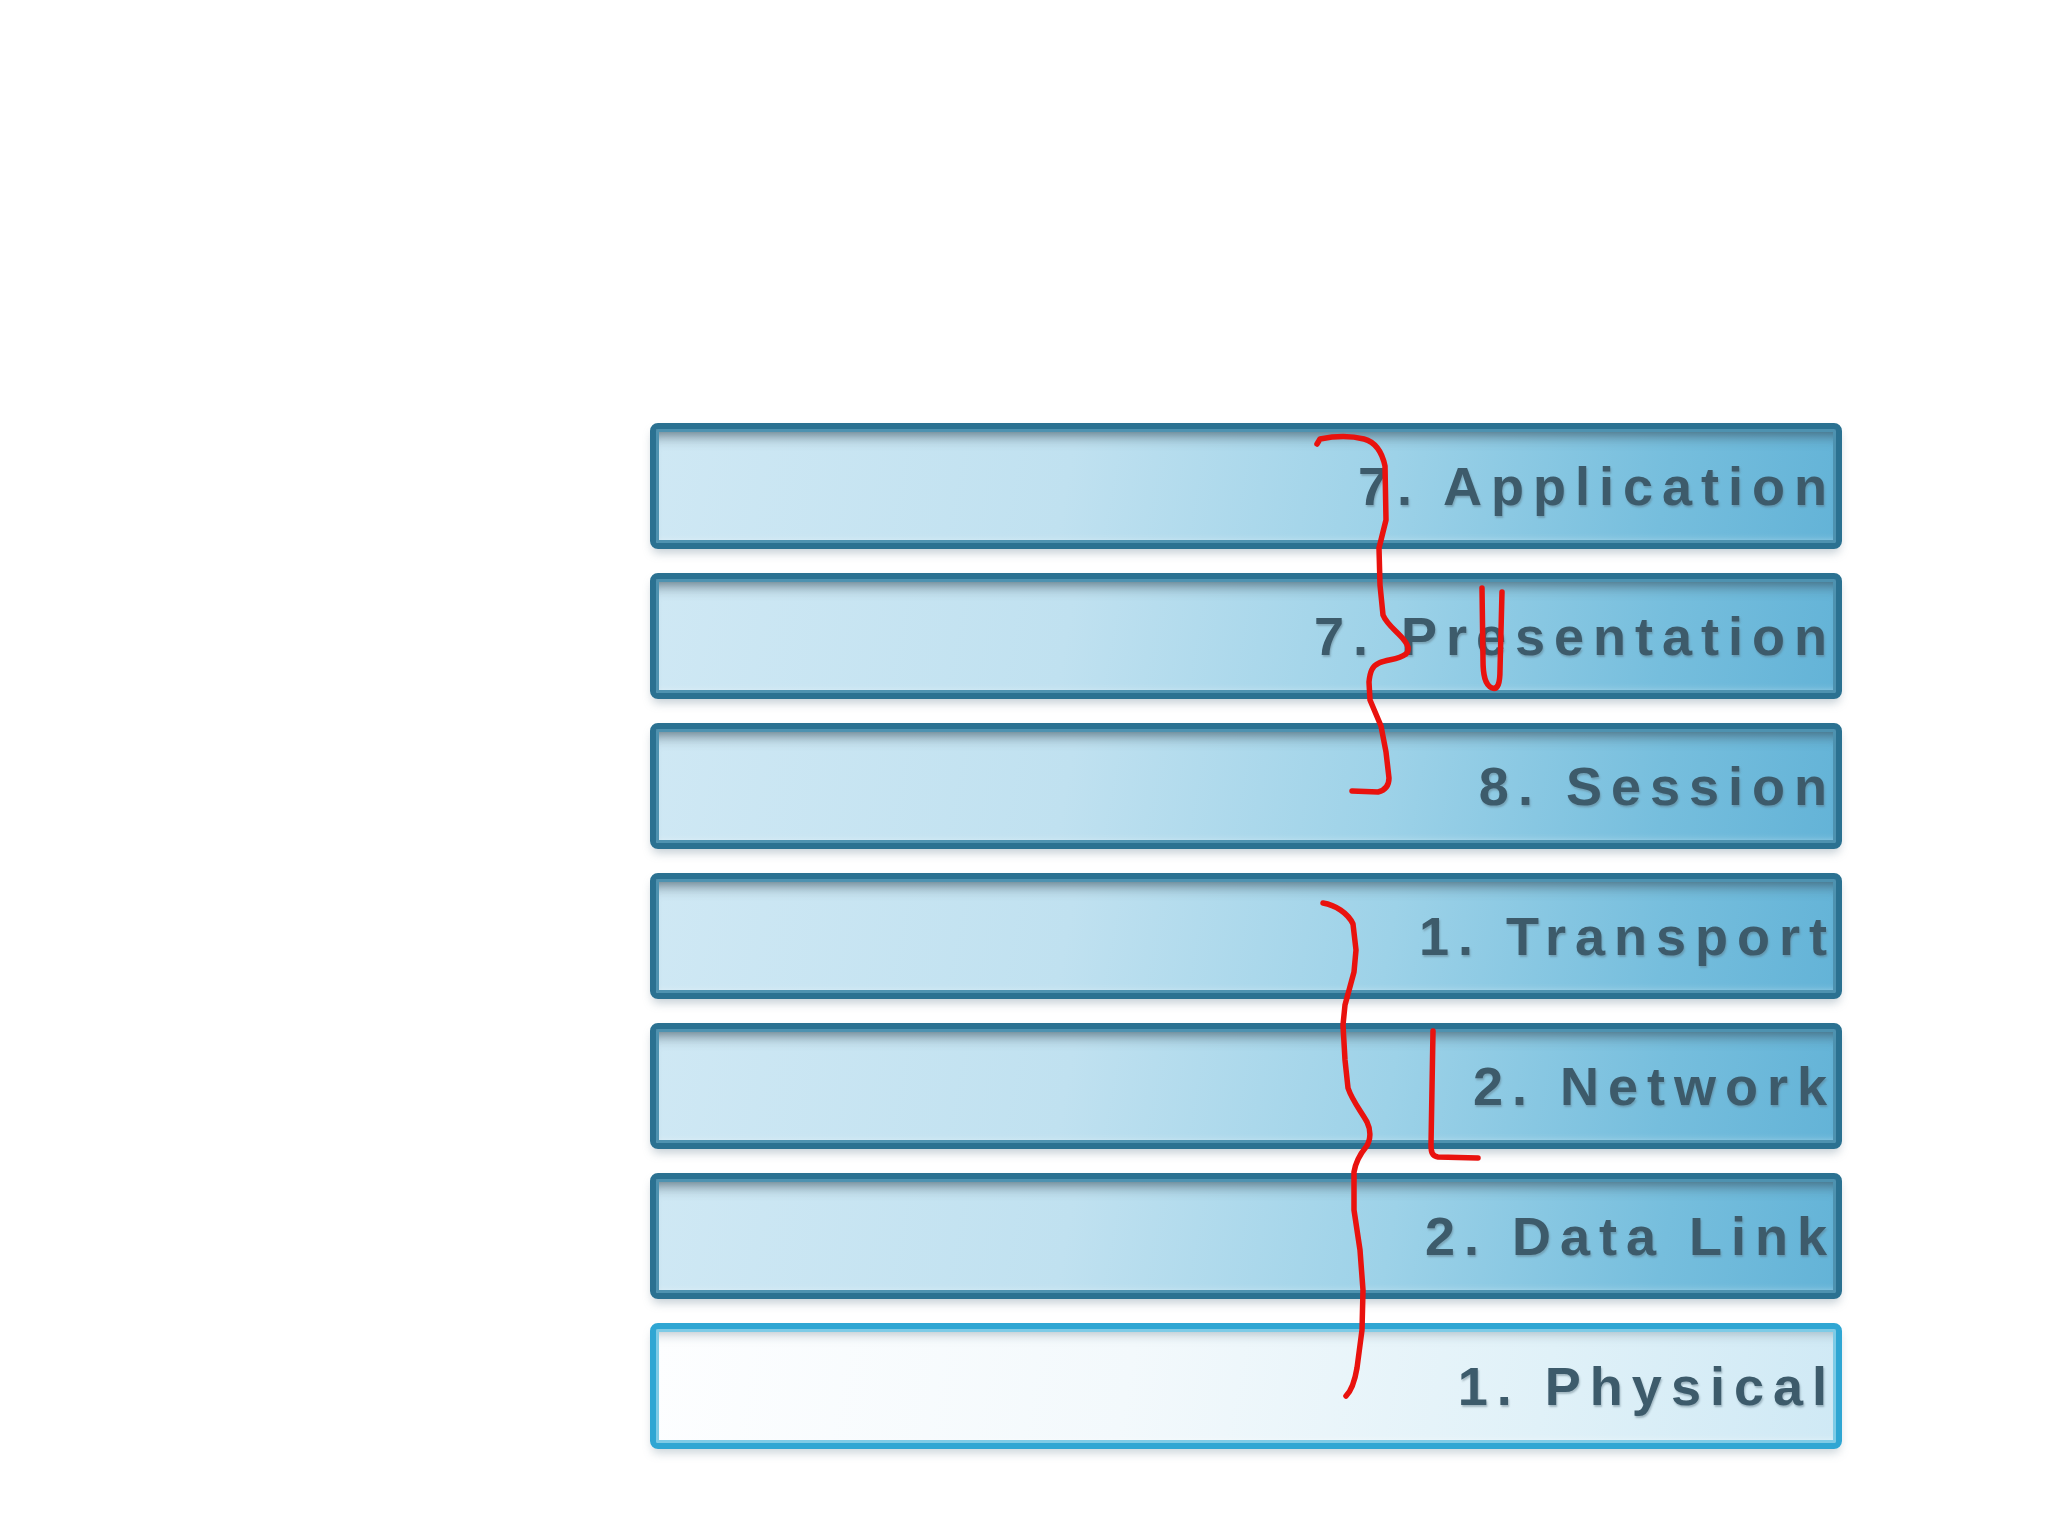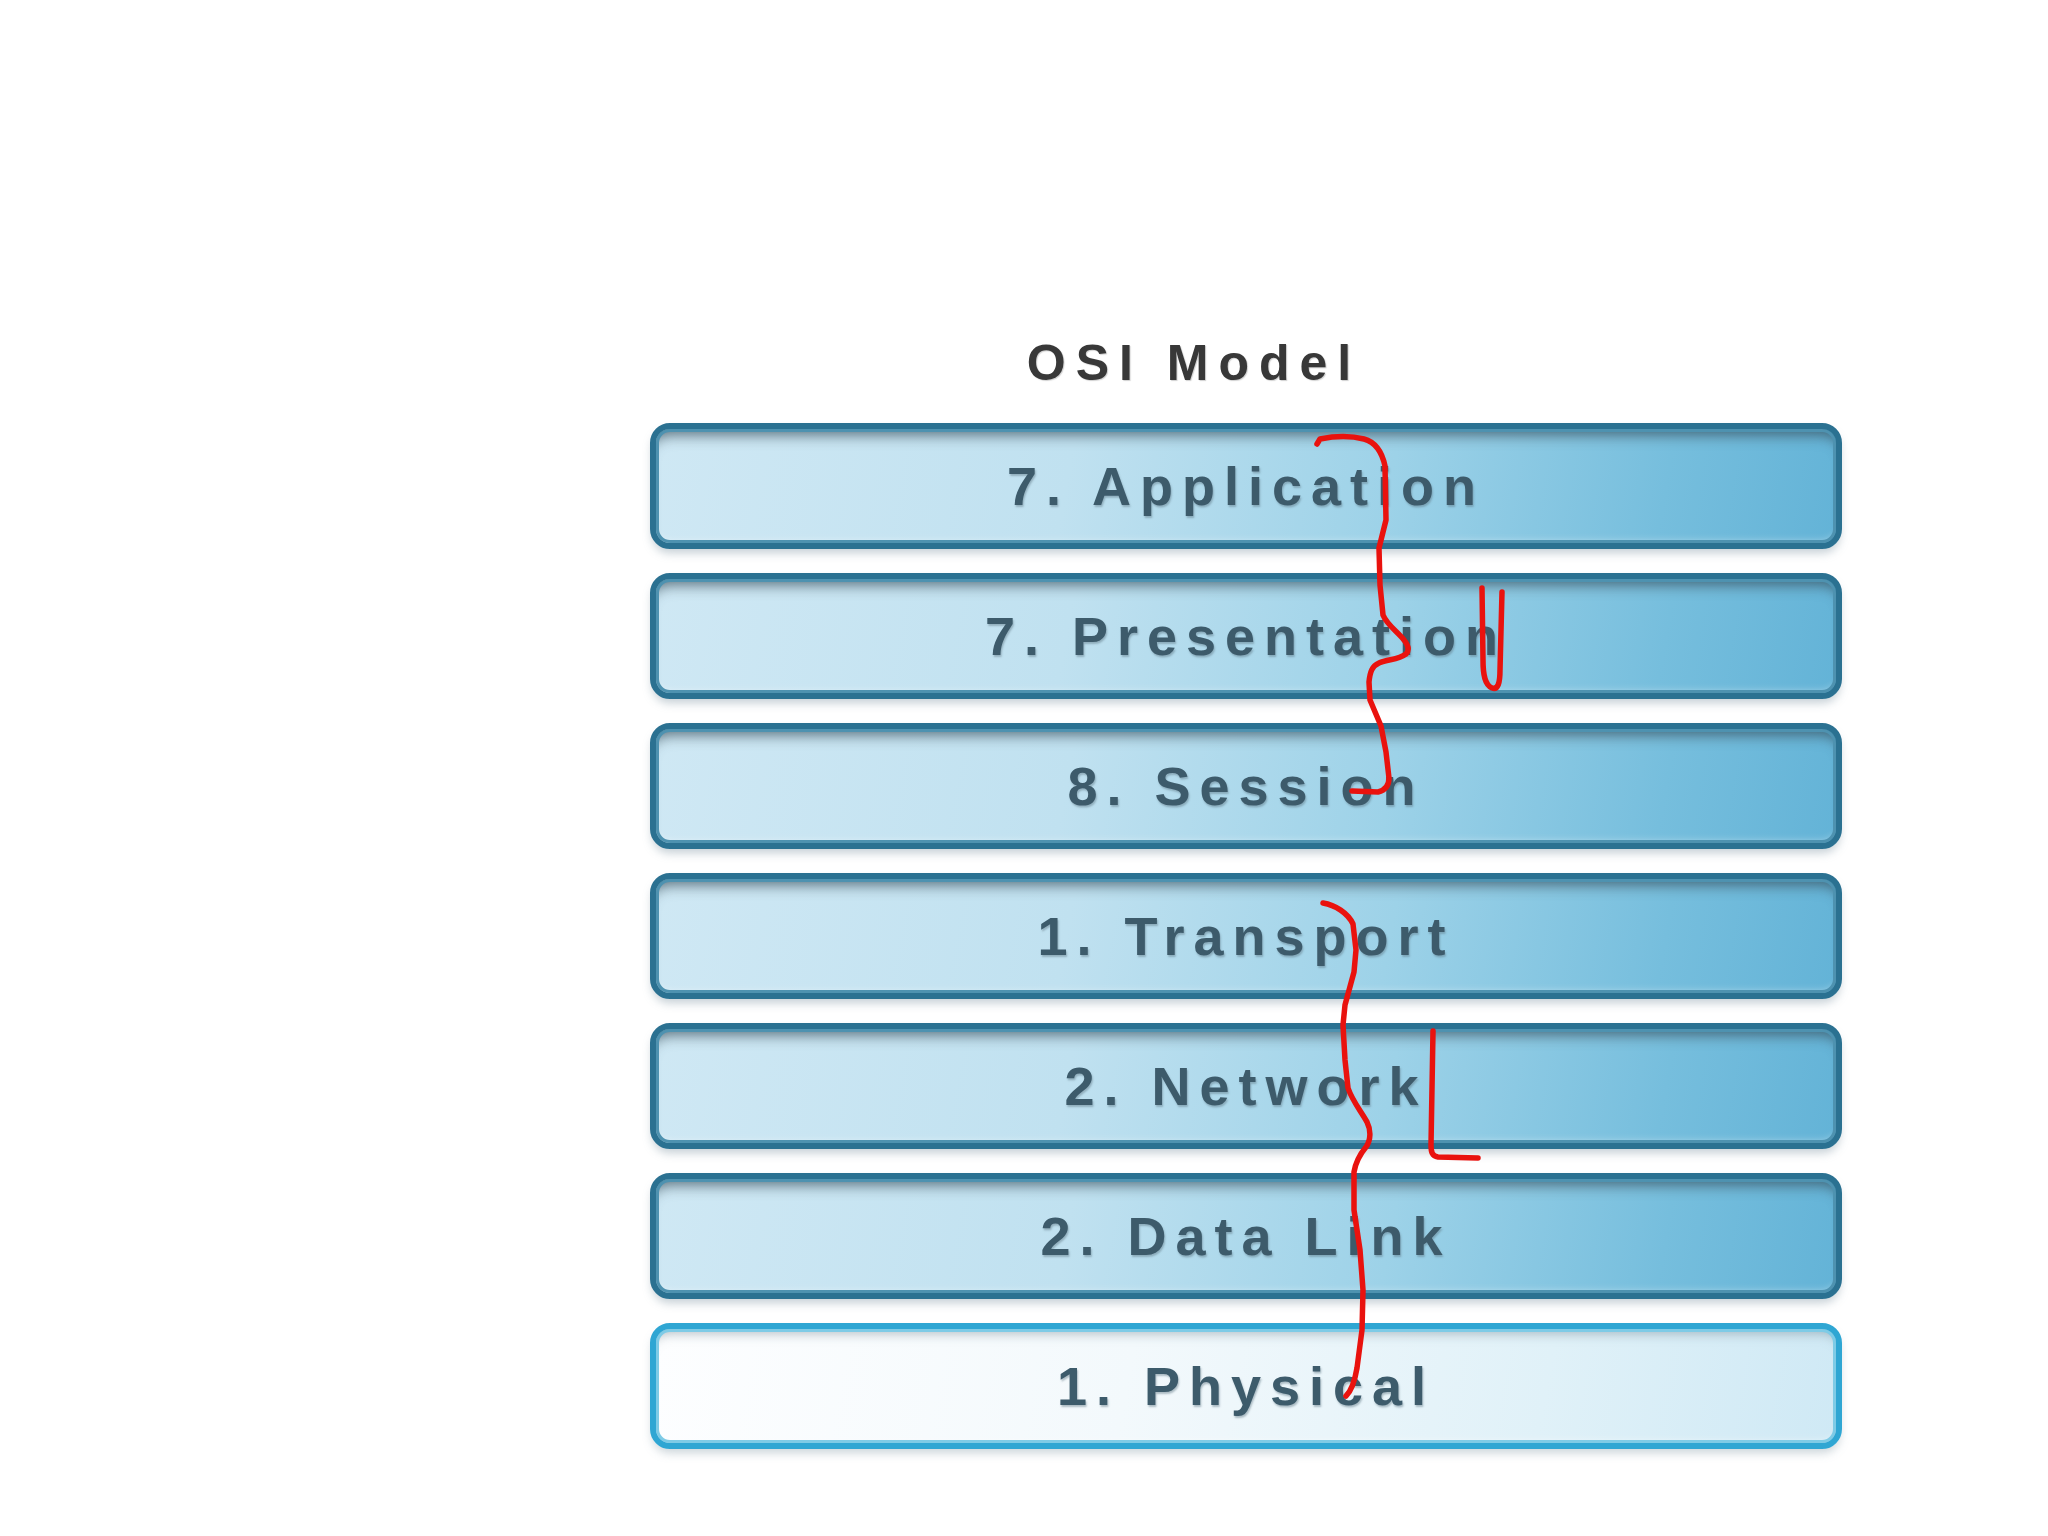--- a/index.html
+++ b/index.html
@@ -53,31 +53,31 @@
     top: 423px;
     left: 0;
     width: 1192px;
     display: flex;
     flex-direction: column;
     gap: 24px;
   }
   .layer-bar {
     box-sizing: border-box;
     height: 126px;
-    border-radius: 20px;
+    border-radius: 8px;
     border: 6px solid #2b7191;
     background: linear-gradient(100deg, #cfe8f4 0%, #c0e1f0 35%, #9dd2e8 62%, #76bedd 85%, #63b3d7 100%);
     box-shadow:
       inset 0 0 0 3px #4e92b0,
       inset 0 16px 14px -10px rgba(52, 74, 86, 0.75),
       inset 0 -8px 10px -8px rgba(255, 255, 255, 0.65),
       0 6px 10px -2px rgba(110, 135, 150, 0.40);
     display: flex;
     align-items: center;
-    justify-content: center;
+    justify-content: flex-end;
   }
   .layer-bar.physical {
     border: 6px solid #2fa6d3;
     background: linear-gradient(100deg, #fdfeff 0%, #f3f9fc 40%, #e0f1f8 75%, #cfe9f5 100%);
     box-shadow:
       inset 0 0 0 3px #7ecbe6,
       inset 0 14px 12px -10px rgba(110, 130, 140, 0.55),
       inset 0 -8px 10px -8px rgba(255, 255, 255, 0.8),
       0 6px 10px -2px rgba(110, 135, 150, 0.35);
   }
@@ -99,21 +99,20 @@
   }
 </style>
 </head>
 <body>
 
 <div class="slide">
 
 
   <div class="diagram">
 
-    <div class="diagram-heading">OSI Model</div>
 
     <div class="layers">
 
       <div class="layer-bar">
         <span class="layer-label">7. Application</span>
       </div>
 
       <div class="layer-bar">
         <span class="layer-label">7. Presentation</span>
       </div>

